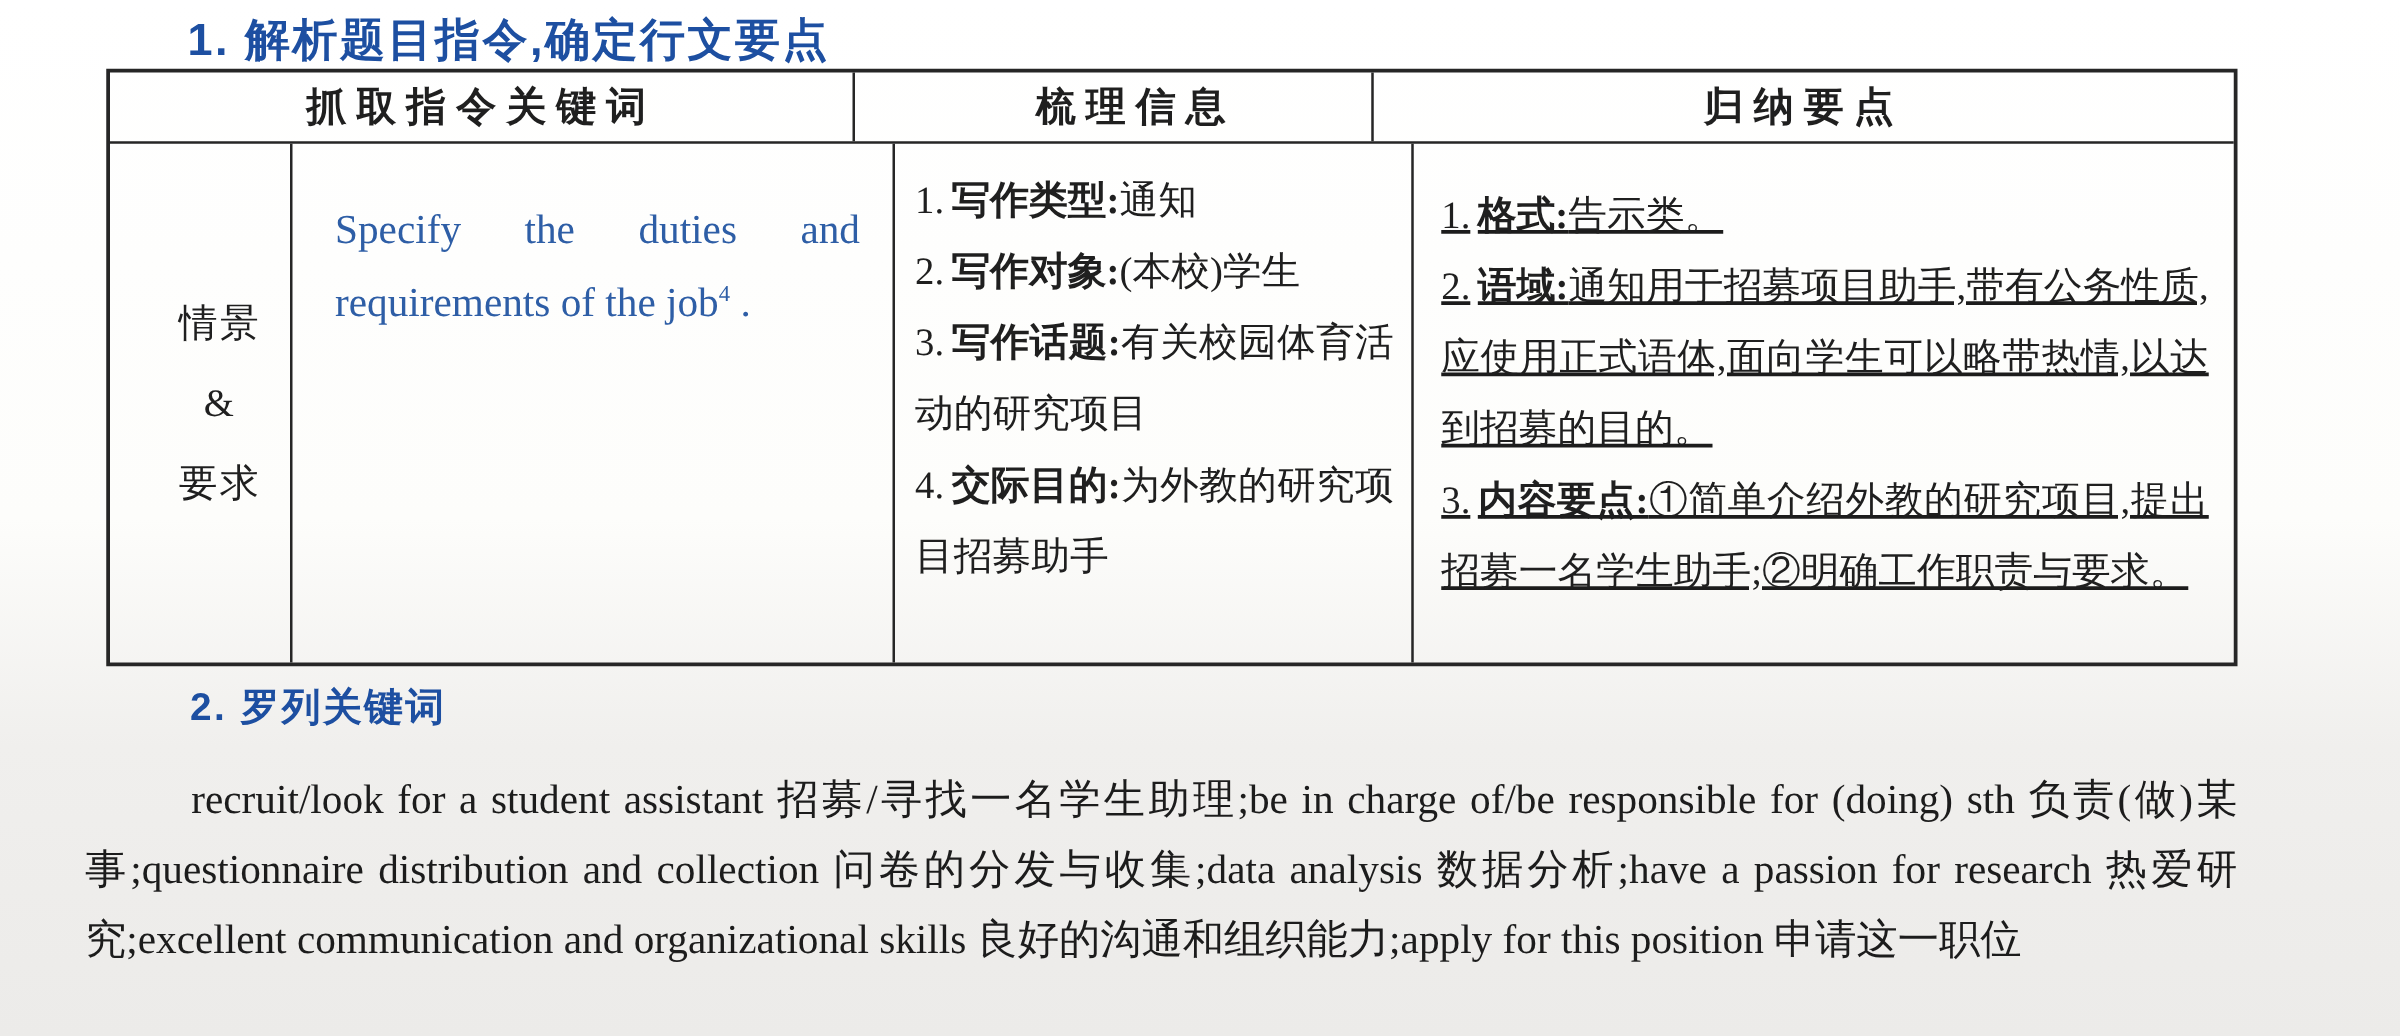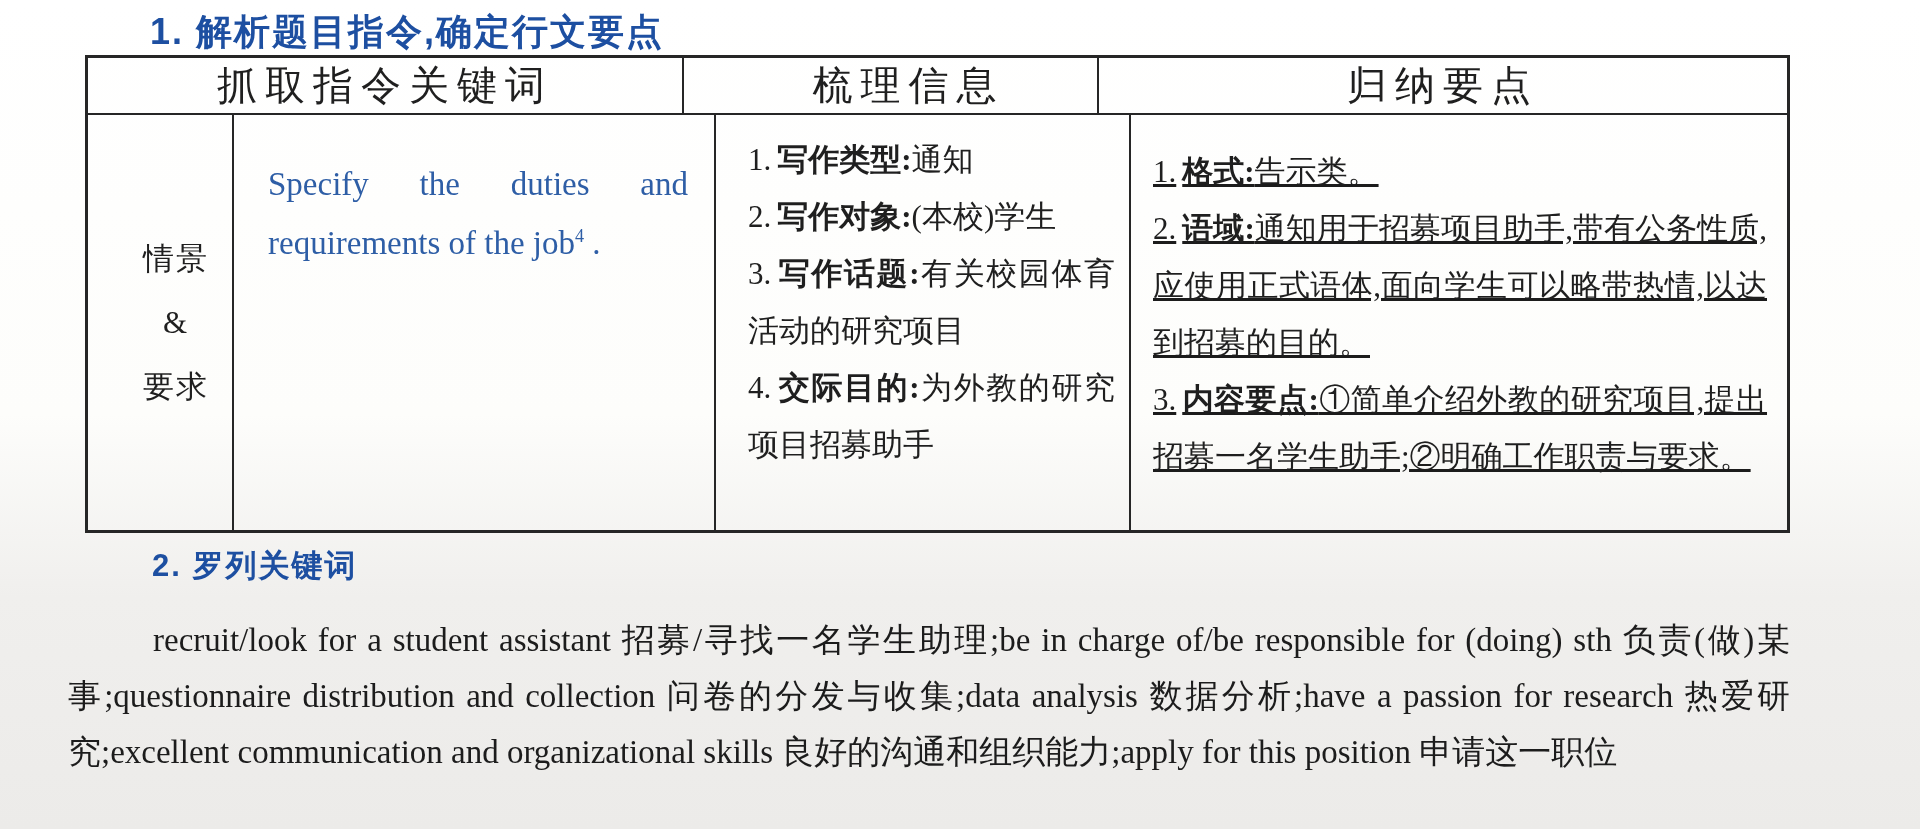--- a/index.html
+++ b/index.html
@@ -23,21 +23,21 @@
     border:3px solid #262626;box-sizing:border-box;
     display:flex;flex-direction:column;
     background:transparent;
   }
   .thead{
     display:flex;height:57px;border-bottom:2px solid #262626;box-sizing:border-box;
     flex:0 0 57px;
   }
   .th{
     display:flex;align-items:center;justify-content:center;
-    font-size:40px;font-weight:400;letter-spacing:8px;color:#1f1f1f;
+    font-size:32px;font-weight:700;letter-spacing:8px;color:#1f1f1f;
     box-sizing:border-box;
   }
   .th1{flex:0 0 596px;border-right:2px solid #262626;}
   .th2{flex:0 0 415px;border-right:2px solid #262626;padding-left:36px;}
   .th3{flex:1;}
   .tbody{display:flex;flex:1;}
   .cell{box-sizing:border-box;}
   .label-cell{
     flex:0 0 114px;border-right:2px solid #262626;
     display:flex;flex-direction:column;align-items:center;justify-content:center;
@@ -47,21 +47,21 @@
     flex:0 0 482px;border-right:2px solid #262626;
     padding:40px 26px 0 34px;
     font-size:33px;line-height:59px;text-align:justify;
   }
   .english-cell p{margin:0;}
   .en-black{color:#1c1c1c;font-weight:bold;}
   .en-blue{color:#2e5ea6;}
   .english-cell sup{color:#2e5ea6;font-size:0.55em;line-height:0;}
   .info-cell{
     flex:0 0 415px;border-right:2px solid #262626;
-    padding:16px 14px 0 32px;
+    padding:16px 14px 0 16px;
   }
   .summary-cell{
     flex:1;
     padding:28px 20px 0 22px;
     text-decoration:underline;
   }
   .cjk-item{font-size:31px;line-height:57px;text-align:justify;color:#1f1f1f;}
   .cjk-item .num{padding-right:6px;}
   .cjk-item .lbl{font-weight:bold;}
   

